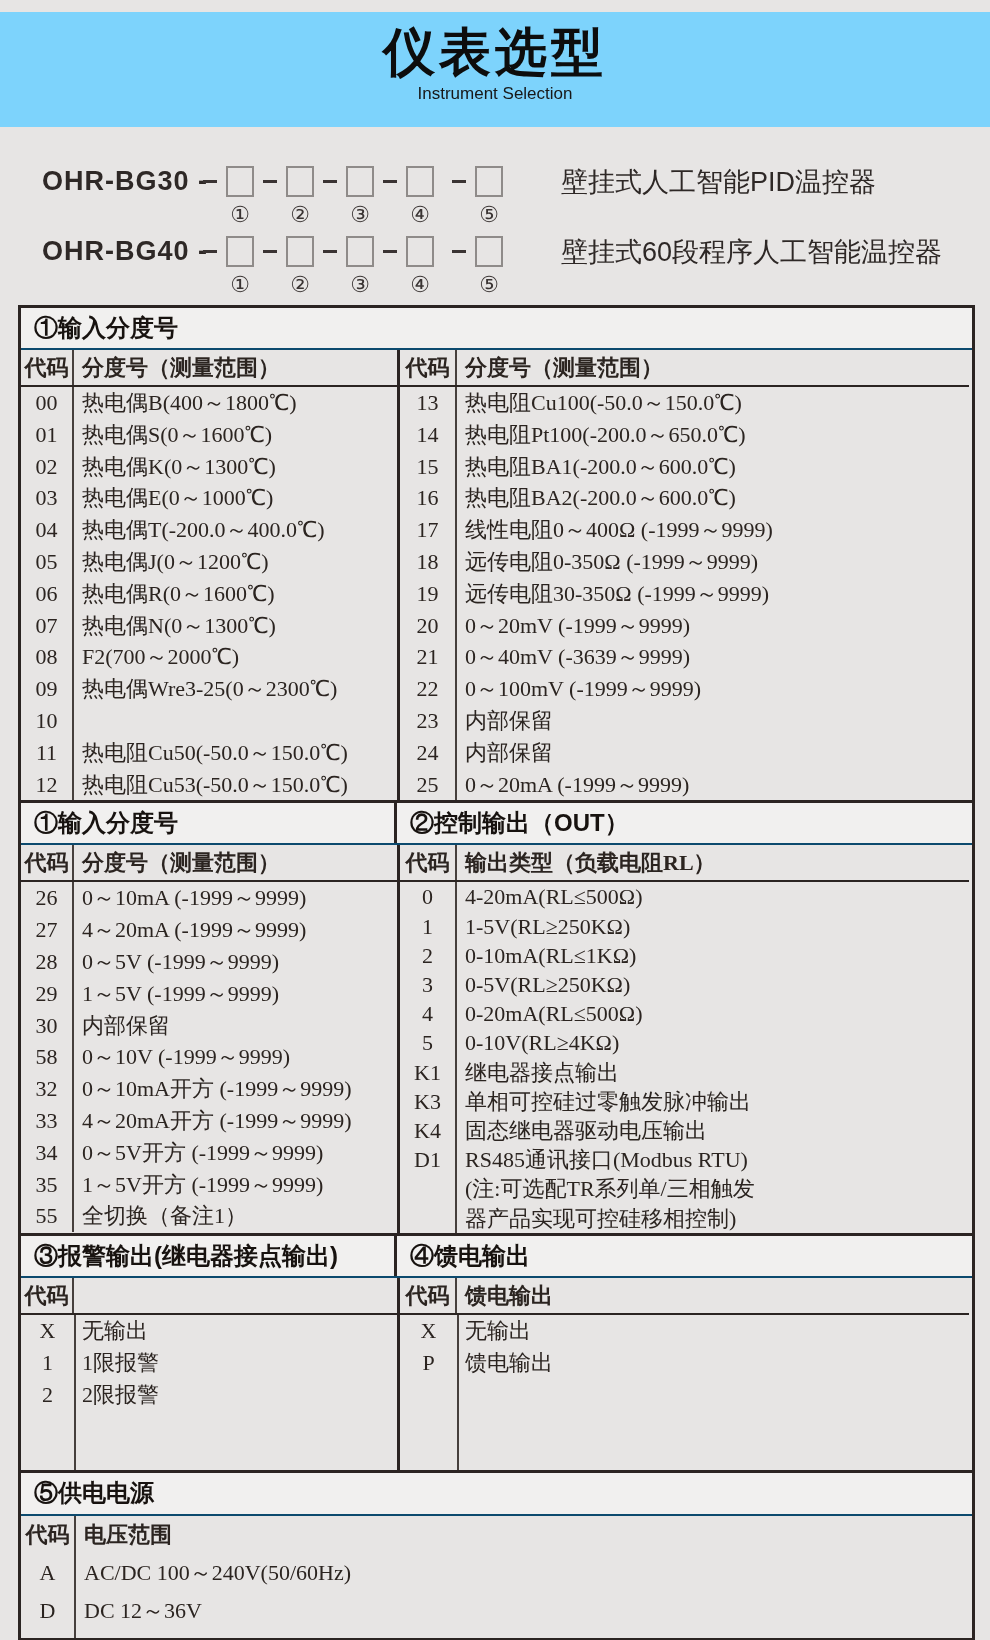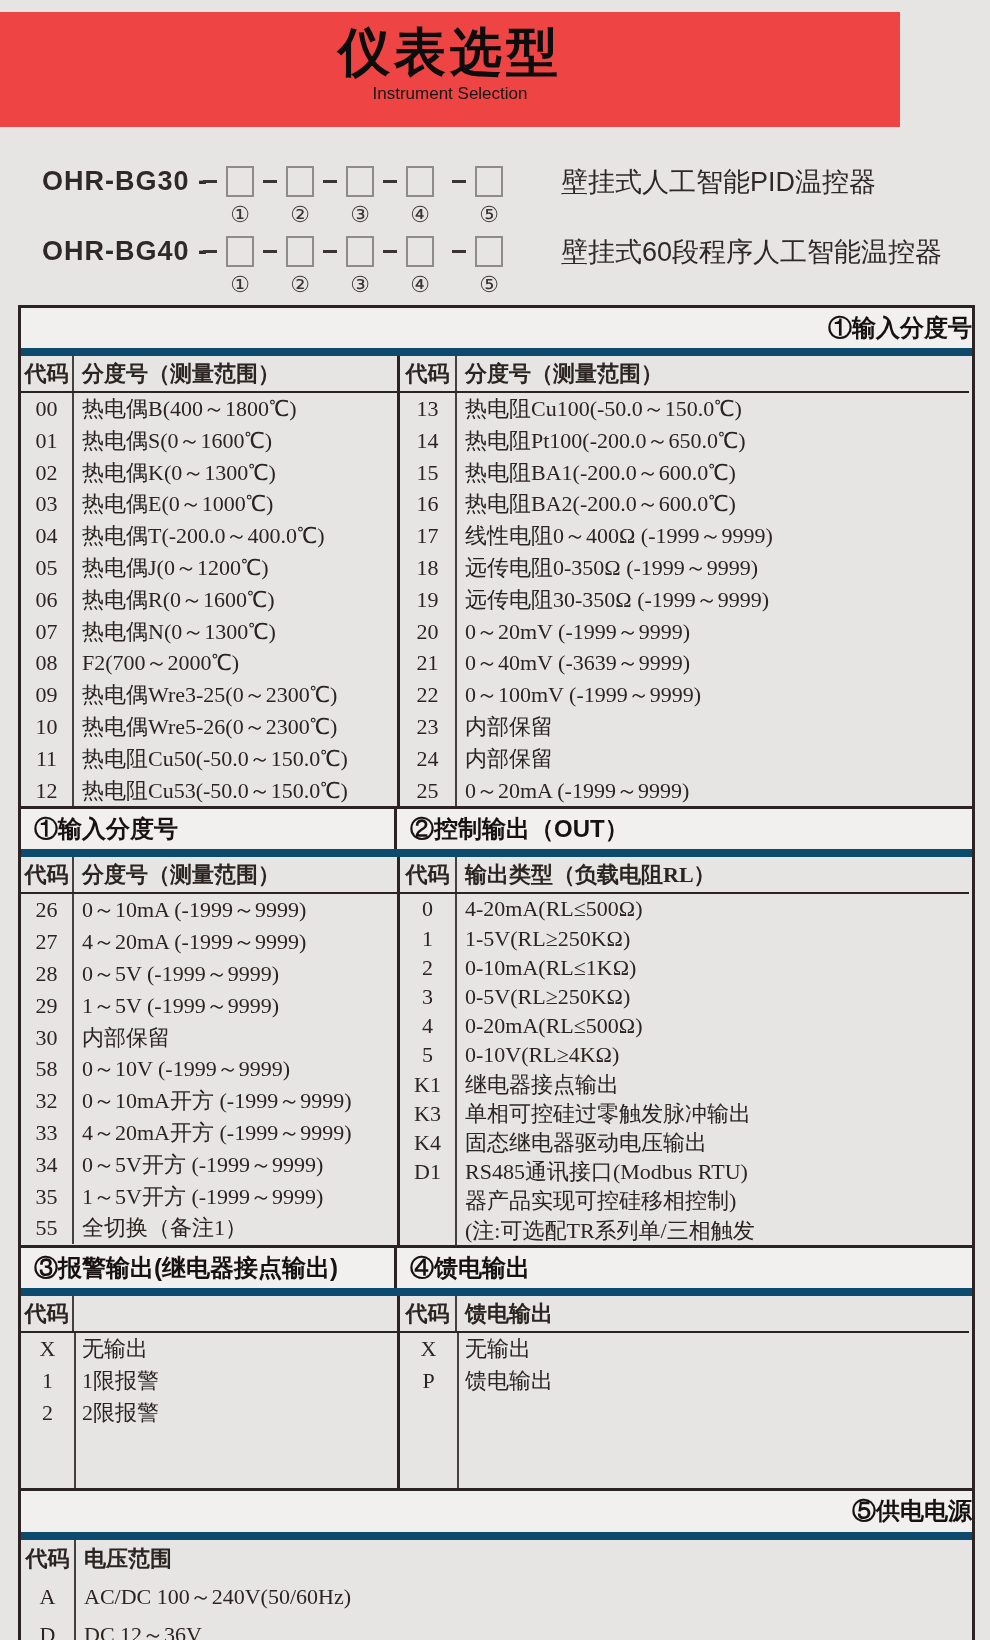--- a/index.html
+++ b/index.html
@@ -4,22 +4,22 @@
 <style>
   html,body{margin:0;padding:0;}
   body{
     width:990px;height:1640px;position:relative;
     background:#e7e5e4;color:#2b2420;
     font-family:"Liberation Serif", serif;
     overflow:hidden;
   }
   
   .banner{
-    position:absolute;top:12px;left:0;width:900px;height:115px;
-    background:#ef4444;text-align:center;
+    position:absolute;top:12px;left:0;width:990px;height:115px;
+    background:#7dd3fc;text-align:center;
   }
   .banner .title{
     margin-top:10px;font-family:"Liberation Sans",sans-serif;
     font-size:52px;font-weight:bold;color:#0d0d0d;letter-spacing:4px;line-height:60px;
   }
   .banner .subtitle{
     font-family:"Liberation Sans",sans-serif;font-size:17px;color:#171717;line-height:24px;
   }
   
   .models{position:absolute;top:166px;left:42px;width:940px;}
@@ -37,23 +37,23 @@
   .model-desc{
     margin-left:58px;font-family:"Liberation Sans",sans-serif;font-weight:500;
     font-size:27px;line-height:32px;color:#2e2826;white-space:nowrap;
   }
   
   .seltable{
     position:absolute;left:18px;top:305px;width:951px;
     border:3px solid #2b2422;background:#e7e5e4;
   }
   .band{
-    height:40px;background:#f1f0ef;border-bottom:8px solid #0c4a6e;
+    height:40px;background:#f1f0ef;border-bottom:2px solid #0c4a6e;
     display:flex;align-items:center;
-    font-family:"Liberation Sans",sans-serif;font-weight:bold;font-size:24px;color:#17120f;justify-content:flex-end;
+    font-family:"Liberation Sans",sans-serif;font-weight:bold;font-size:24px;color:#17120f;
   }
   .band .band-cell{padding-left:13px;display:flex;align-items:center;height:100%;box-sizing:border-box;}
   .band .bc-left{width:376px;border-right:3px solid #2b2422;}
   .band .bc-right{flex:1;}
   .sec{border-top:3px solid #2b2422;}
   .sec.first{border-top:none;}
   .cols{display:flex;align-items:stretch;}
   .half{box-sizing:border-box;}
   .half.lh{width:376px;}
   .half.rh{width:572px;border-left:3px solid #2b2422;}
@@ -218,21 +218,20 @@
             <div class="trow">
               <div class="td code">08</div>
               <div class="td val">F2(700～2000℃)</div>
             </div>
             <div class="trow">
               <div class="td code">09</div>
               <div class="td val">热电偶Wre3-25(0～2300℃)</div>
             </div>
             <div class="trow">
               <div class="td code">10</div>
-              <div class="td val">热电偶Wre5-26(0～2300℃)</div>
             </div>
             <div class="trow">
               <div class="td code">11</div>
               <div class="td val">热电阻Cu50(-50.0～150.0℃)</div>
             </div>
             <div class="trow">
               <div class="td code">12</div>
               <div class="td val">热电阻Cu53(-50.0～150.0℃)</div>
             </div>
           </div>
@@ -399,25 +398,25 @@
             <div class="trow">
               <div class="td code">K4</div>
               <div class="td val">固态继电器驱动电压输出</div>
             </div>
             <div class="trow">
               <div class="td code">D1</div>
               <div class="td val">RS485通讯接口(Modbus RTU)</div>
             </div>
             <div class="trow">
               <div class="td code"></div>
+              <div class="td val">(注:可选配TR系列单/三相触发</div>
+            </div>
+            <div class="trow">
+              <div class="td code"></div>
               <div class="td val">器产品实现可控硅移相控制)</div>
-            </div>
-            <div class="trow">
-              <div class="td code"></div>
-              <div class="td val">(注:可选配TR系列单/三相触发</div>
             </div>
           </div>
       </div>
     </div>
   </div>
 
   <div class="sec">
     <div class="band">
       <div class="band-cell bc-left">③报警输出(继电器接点输出)</div>
       <div class="band-cell bc-right">④馈电输出</div>

